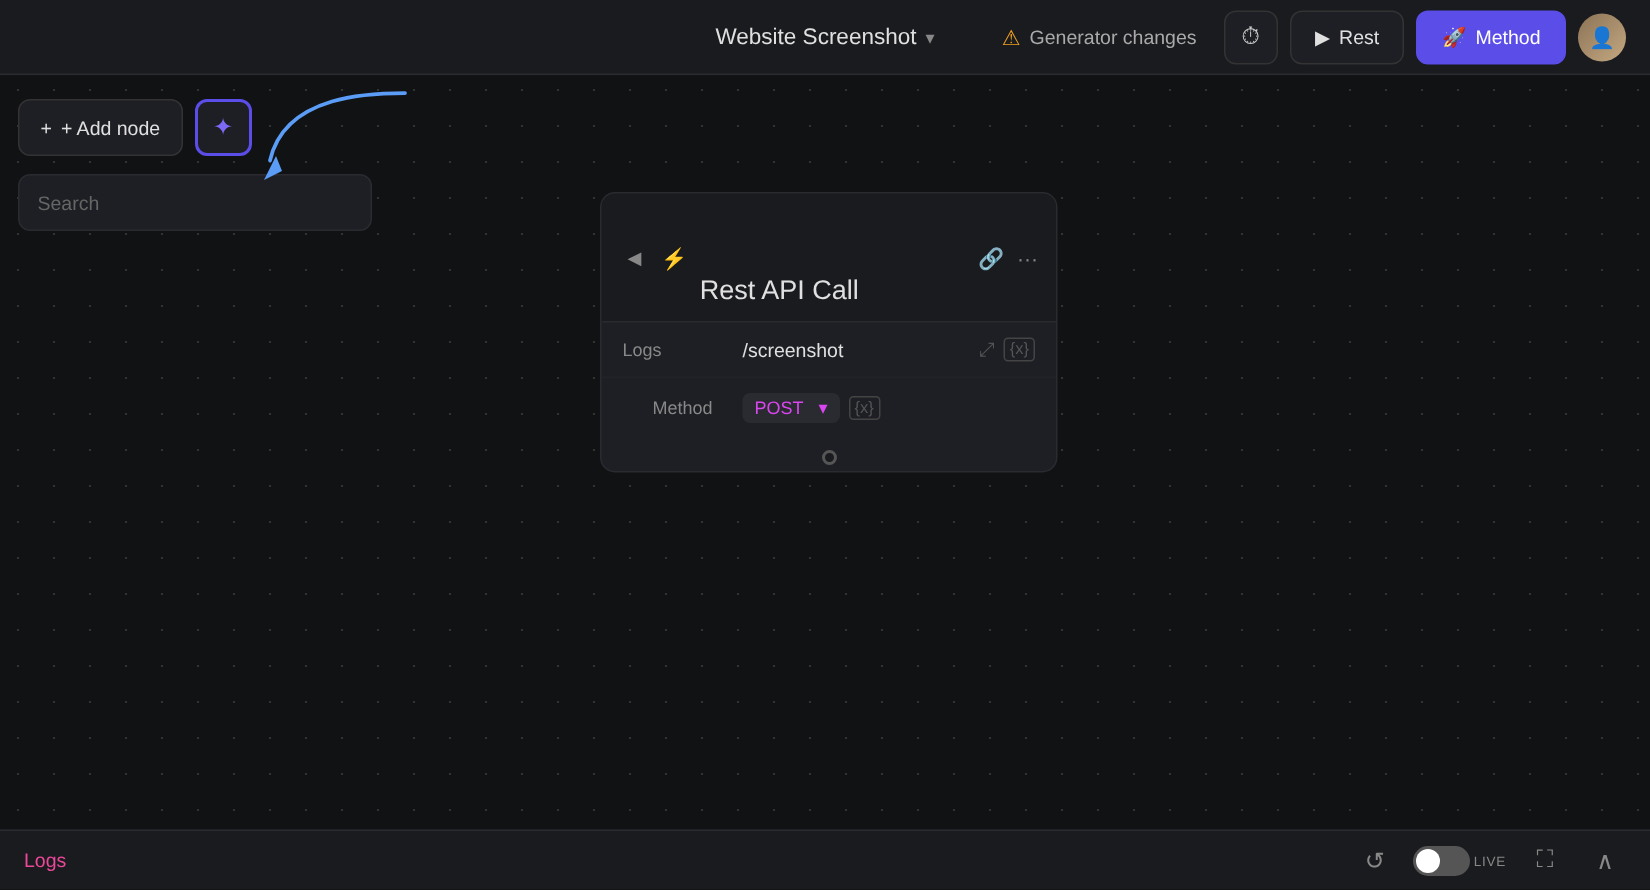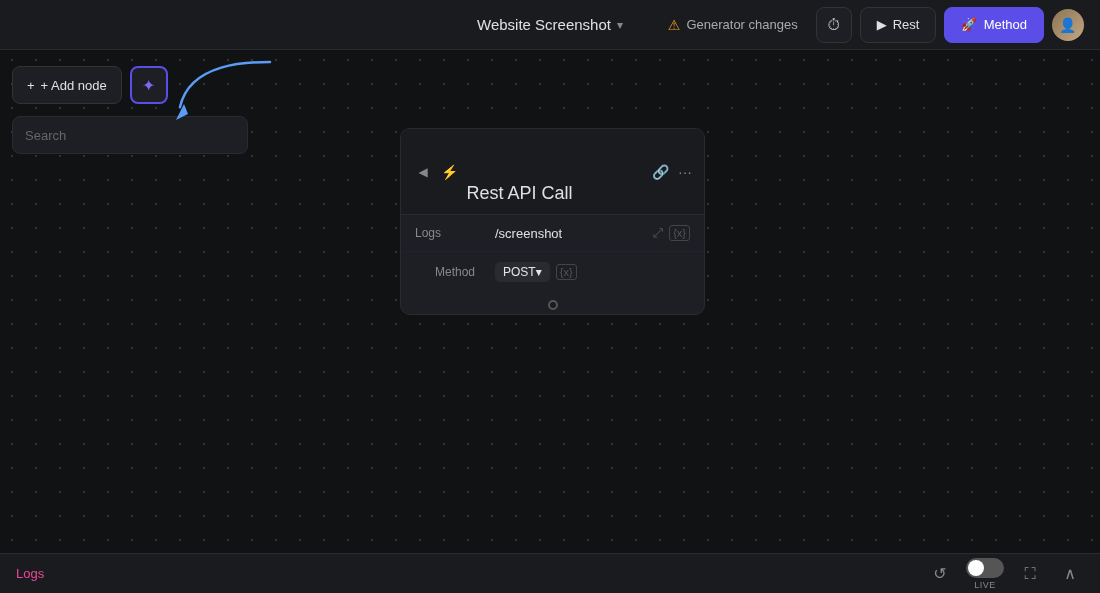--- a/index.html
+++ b/index.html
@@ -339,27 +339,27 @@
       font-size: 11px;
       border: 1px solid #444;
       border-radius: 3px;
       padding: 1px 3px;
       cursor: pointer;
     }
 
     .method-dropdown {
       display: flex;
       align-items: center;
-      gap: 0;
+      gap: 10px;
       background: #2a2b30;
       border-radius: 5px;
       padding: 3px 8px;
       cursor: pointer;
       font-size: 12px;
-      color: #e5e5e5;
+      color: #d946ef;
     }
 
     .node-connector-bottom {
       display: flex;
       justify-content: center;
       padding: 8px 0 4px;
     }
 
     .connector-dot {
       width: 10px;
@@ -401,21 +401,21 @@
       display: flex;
       align-items: center;
       justify-content: center;
       color: #888;
       font-size: 16px;
       cursor: pointer;
     }
 
     .live-toggle {
       display: flex;
-      flex-direction: column;
+      flex-direction: row;
       align-items: center;
       gap: 2px;
     }
 
     .toggle-track {
       width: 38px;
       height: 20px;
       border-radius: 10px;
       background: #555;
       position: relative;

